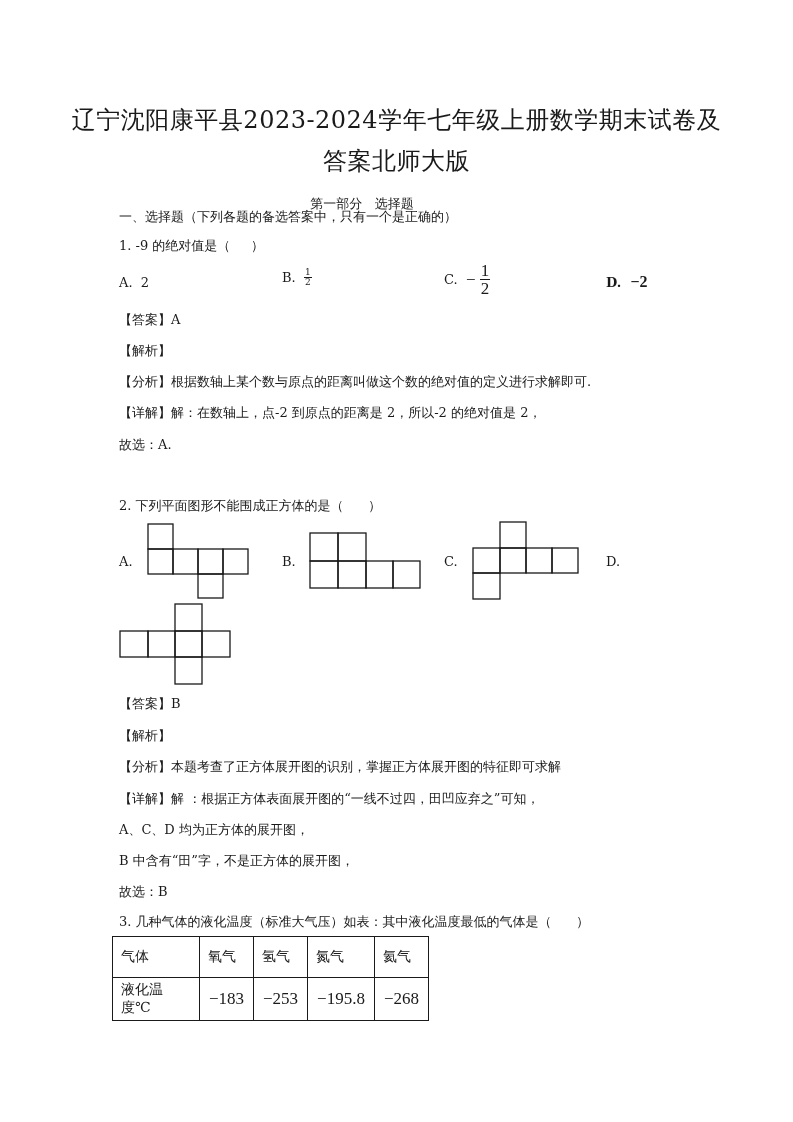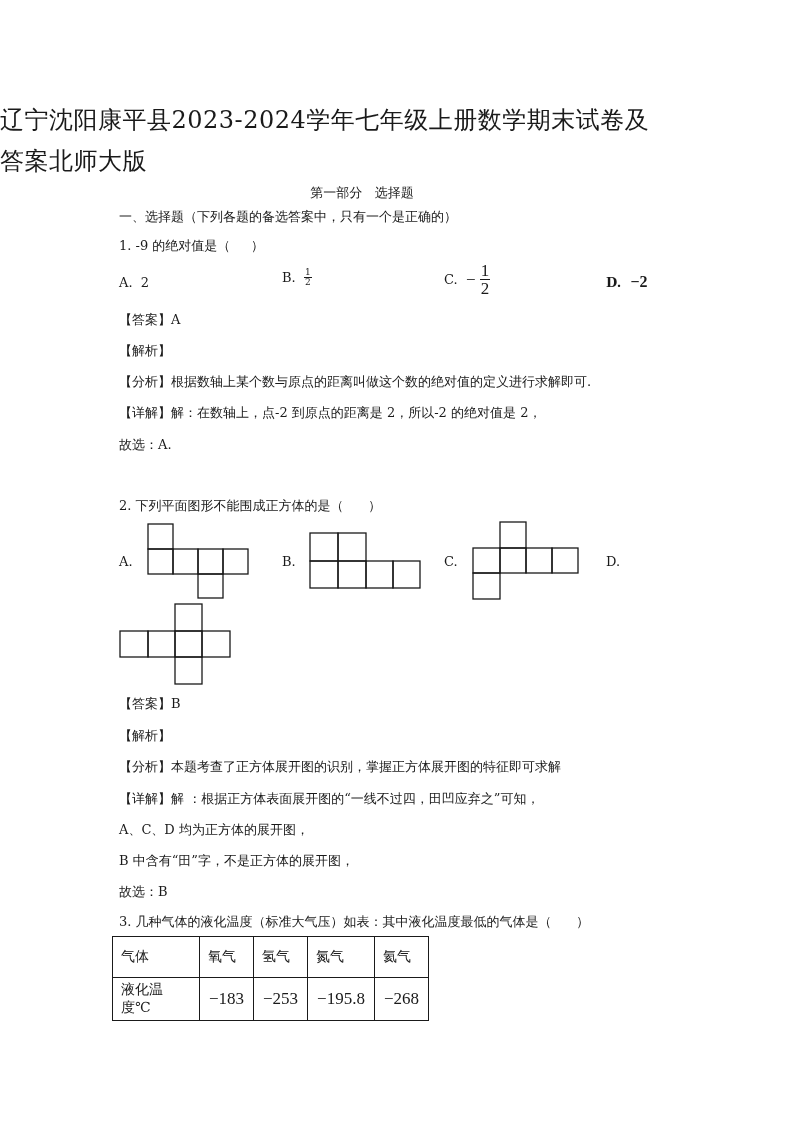--- a/index.html
+++ b/index.html
@@ -1,38 +1,38 @@
 <!DOCTYPE html>
 <html><head>
 <meta charset="utf-8">
 <style>
   html, body { margin:0; padding:0; background:#ffffff; }
   body { width:793px; height:1122px; position:relative; overflow:hidden;
          font-family:"DejaVu Serif","Liberation Serif",serif; color:#1a1a1a; }
   .abs { position:absolute; white-space:nowrap; }
-  .title { font-size:24px; letter-spacing:0.5px; left:0; width:793px; text-align:left; }
+  .title { font-size:24px; letter-spacing:0.5px; left:0; width:793px; text-align:center; }
   .t13 { font-size:13px; }
   .frac { display:inline-flex; flex-direction:column; align-items:center; vertical-align:middle; line-height:1; }
   .frac .num { padding:0 1px; border-bottom:1px solid #1a1a1a; }
   .frac.small { font-size:9px; }
   .frac.big { font-size:17px; }
   .neg { font-family:"Liberation Serif",serif; }
   svg.net { position:absolute; overflow:visible; }
   svg.net rect { fill:none; stroke:#1a1a1a; stroke-width:1.3; }
   table.gas { position:absolute; left:112px; top:936px; border-collapse:collapse; font-size:14px; }
   table.gas td { border:1px solid #1a1a1a; padding:0 8px; height:40px; }
   table.gas tr:nth-child(2) td { height:42px;margin-top:18px; }
   table.gas td.num { font-family:"Liberation Serif",serif; font-size:17px; text-align:center; }
 </style>
 </head>
 <body>
 
 <div class="abs title" style="top:104px;">辽宁沈阳康平县2023-2024学年七年级上册数学期末试卷及</div>
 <div class="abs title" style="top:145px;">答案北师大版</div>
-<div class="abs t13" style="left:0;width:724px;text-align:center;top:184px;white-space:pre;">第一部分   选择题</div>
+<div class="abs t13" style="left:0;width:724px;text-align:center;top:195px;white-space:pre;">第一部分   选择题</div>
 <div class="abs t13" style="left:119px;top:208px;">一、选择题（下列各题的备选答案中，只有一个是正确的）</div>
 
 <div class="abs t13" style="left:119px;top:237px;white-space:pre;">1. -9 的绝对值是（     ）</div>
 <div class="abs t13" style="left:119px;top:275px;">
   <span>A.</span>&nbsp;
   <span>2</span>
 </div>
 <div class="abs t13" style="left:282px;top:268px;">
   <span style="vertical-align:middle;">B.</span>&nbsp;
   <span class="frac small">

